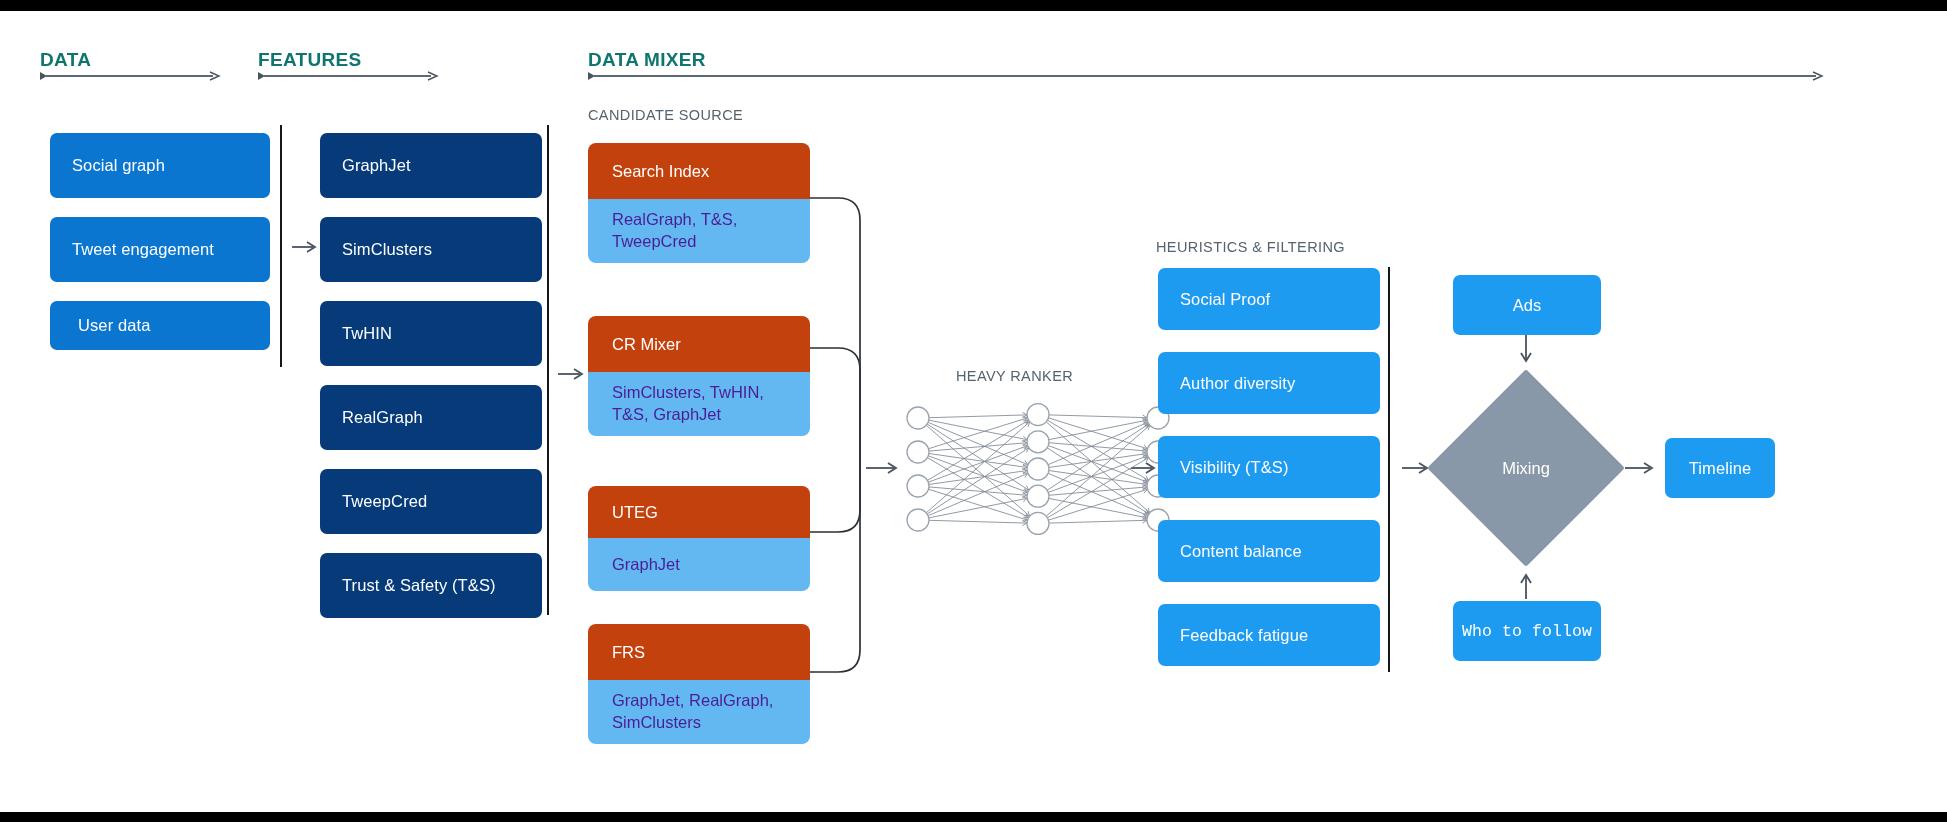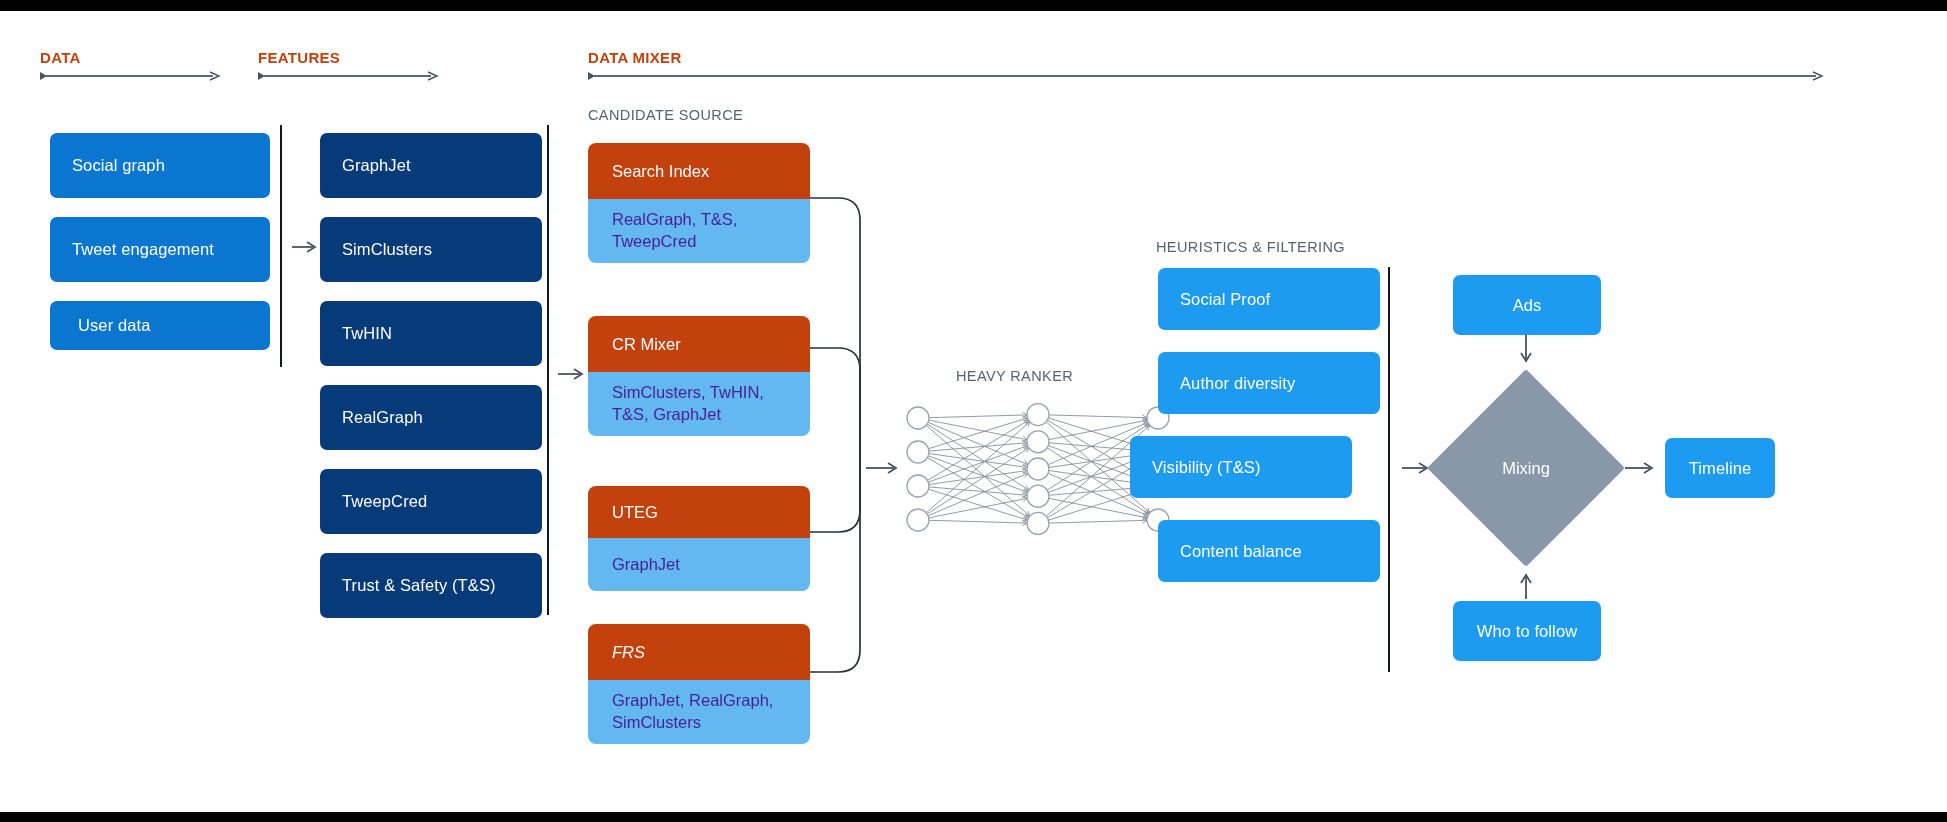--- a/index.html
+++ b/index.html
@@ -1,20 +1,20 @@
 <!DOCTYPE html>
 <html><head>
 <meta charset="utf-8">
 <style>
   html,body{margin:0;padding:0;background:#000;}
   body{font-family:"Liberation Sans","DejaVu Sans",sans-serif;}
   #stage{position:relative;width:1947px;height:822px;background:#000;overflow:hidden;}
   #canvas{position:absolute;left:0;top:11px;width:1947px;height:801px;background:#fff;overflow:hidden;}
 
-  .sec-title{position:absolute;font-size:15px;font-weight:bold;letter-spacing:.3px;color:#c2410c;white-space:nowrap;}
+  .sec-title{position:absolute;font-size:19px;font-weight:bold;letter-spacing:.3px;color:#0f766e;white-space:nowrap;}
   .sub-title{position:absolute;font-size:14.5px;font-weight:400;letter-spacing:.4px;color:#55636f;white-space:nowrap;}
 
   .axis{position:absolute;height:10px;}
   .axis .bar{position:absolute;left:6px;right:7px;top:4px;height:2px;background:#5d6874;}
   .axis .tri-l{position:absolute;left:0;top:1px;width:0;height:0;border-top:4.5px solid transparent;border-bottom:4.5px solid transparent;border-left:7px solid #4a545f;}
   .axis .tri-r{position:absolute;right:0;top:0px;width:9px;height:10px;}
 
   .divider{position:absolute;width:1.6px;background:#14181c;}
 
   .box{position:absolute;border-radius:7px;display:flex;align-items:center;box-sizing:border-box;padding-left:22px;color:#fff;font-size:16.5px;font-weight:400;letter-spacing:.1px;}
@@ -166,21 +166,21 @@
       <div class="bd" style="height:64px;white-space:pre-line;">SimClusters, TwHIN,
 T&amp;S, GraphJet</div>
     </div>
 
     <div class="cs" style="left:588px;top:475px;width:222px;height:105px;">
       <div class="hd" style="height:52px;">UTEG</div>
       <div class="bd" style="height:53px;white-space:pre-line;">GraphJet</div>
     </div>
 
     <div class="cs" style="left:588px;top:613px;width:222px;height:120px;">
-      <div class="hd" style="height:56px;font-style:italic;">FRS</div>
+      <div class="hd" style="height:56px;">FRS</div>
       <div class="bd" style="height:64px;white-space:pre-line;">GraphJet, RealGraph,
 SimClusters</div>
     </div>
 
     <svg id="nn" width="280" height="160" style="left:900px;top:378px;">
         <line x1="28.995587378810235" y1="28.68845835760038" x2="127.00441262118976" y2="25.911541642399623" class="nn-edge"></line>
         <path d="M122.57985489988003 28.637947512918252 L127.00441262118976 25.911541642399623 L122.43258066892749 23.44003347929887" class="nn-edge"></path>
         <line x1="28.789831852320436" y1="31.13998331737689" x2="127.21016814767957" y2="50.66001668262311" class="nn-edge"></line>
         <path d="M122.29033178762303 52.334892854244664 L127.21016814767957 50.66001668262311 L123.30196026492847 47.23424506951137" class="nn-edge"></path>
         <line x1="28.12364010304322" y1="33.30254704379337" x2="127.87635989695679" y2="75.69745295620663" class="nn-edge"></line>
@@ -273,35 +273,38 @@
         <circle cx="258" cy="97" r="11" class="nn-node"></circle>
         <circle cx="258" cy="131" r="11" class="nn-node"></circle>
       </svg>
 
     <div class="box heur" style="left:1158px;top:257px;width:222px;height:62px;">
       <span>Social Proof</span>
     </div>
     <div class="box heur" style="left:1158px;top:341px;width:222px;height:62px;">
       <span>Author diversity</span>
     </div>
-    <div class="box heur" style="left:1130px;top:425px;width:222px;height:62px;">
+    <div class="box heur" style="left:1158px;top:425px;width:222px;height:62px;">
       <span>Visibility (T&amp;S)</span>
     </div>
     <div class="box heur" style="left:1158px;top:509px;width:222px;height:62px;">
       <span>Content balance</span>
     </div>
+    <div class="box heur" style="left:1158px;top:593px;width:222px;height:62px;">
+      <span>Feedback fatigue</span>
+    </div>
 
     <div class="box plain" style="left:1453px;top:264px;width:148px;height:60px;">
       <span>Ads</span>
     </div>
 
     <div class="diamond" style="left:1456px;top:387px;width:140px;height:140px;"></div>
     <div class="diamond-label" style="left:1456px;top:387px;width:140px;height:140px;">Mixing</div>
 
-    <div class="box plain" style="left:1453px;top:590px;width:148px;height:60px;">
+    <div class="box plain" style="left:1453px;top:590px;width:148px;height:60px;font-family:Liberation Mono, monospace;">
       <span>Who to follow</span>
     </div>
 
     <div class="box plain" style="left:1665px;top:427px;width:110px;height:60px;">
       <span>Timeline</span>
     </div>
 
   </div>
 </div>
 

